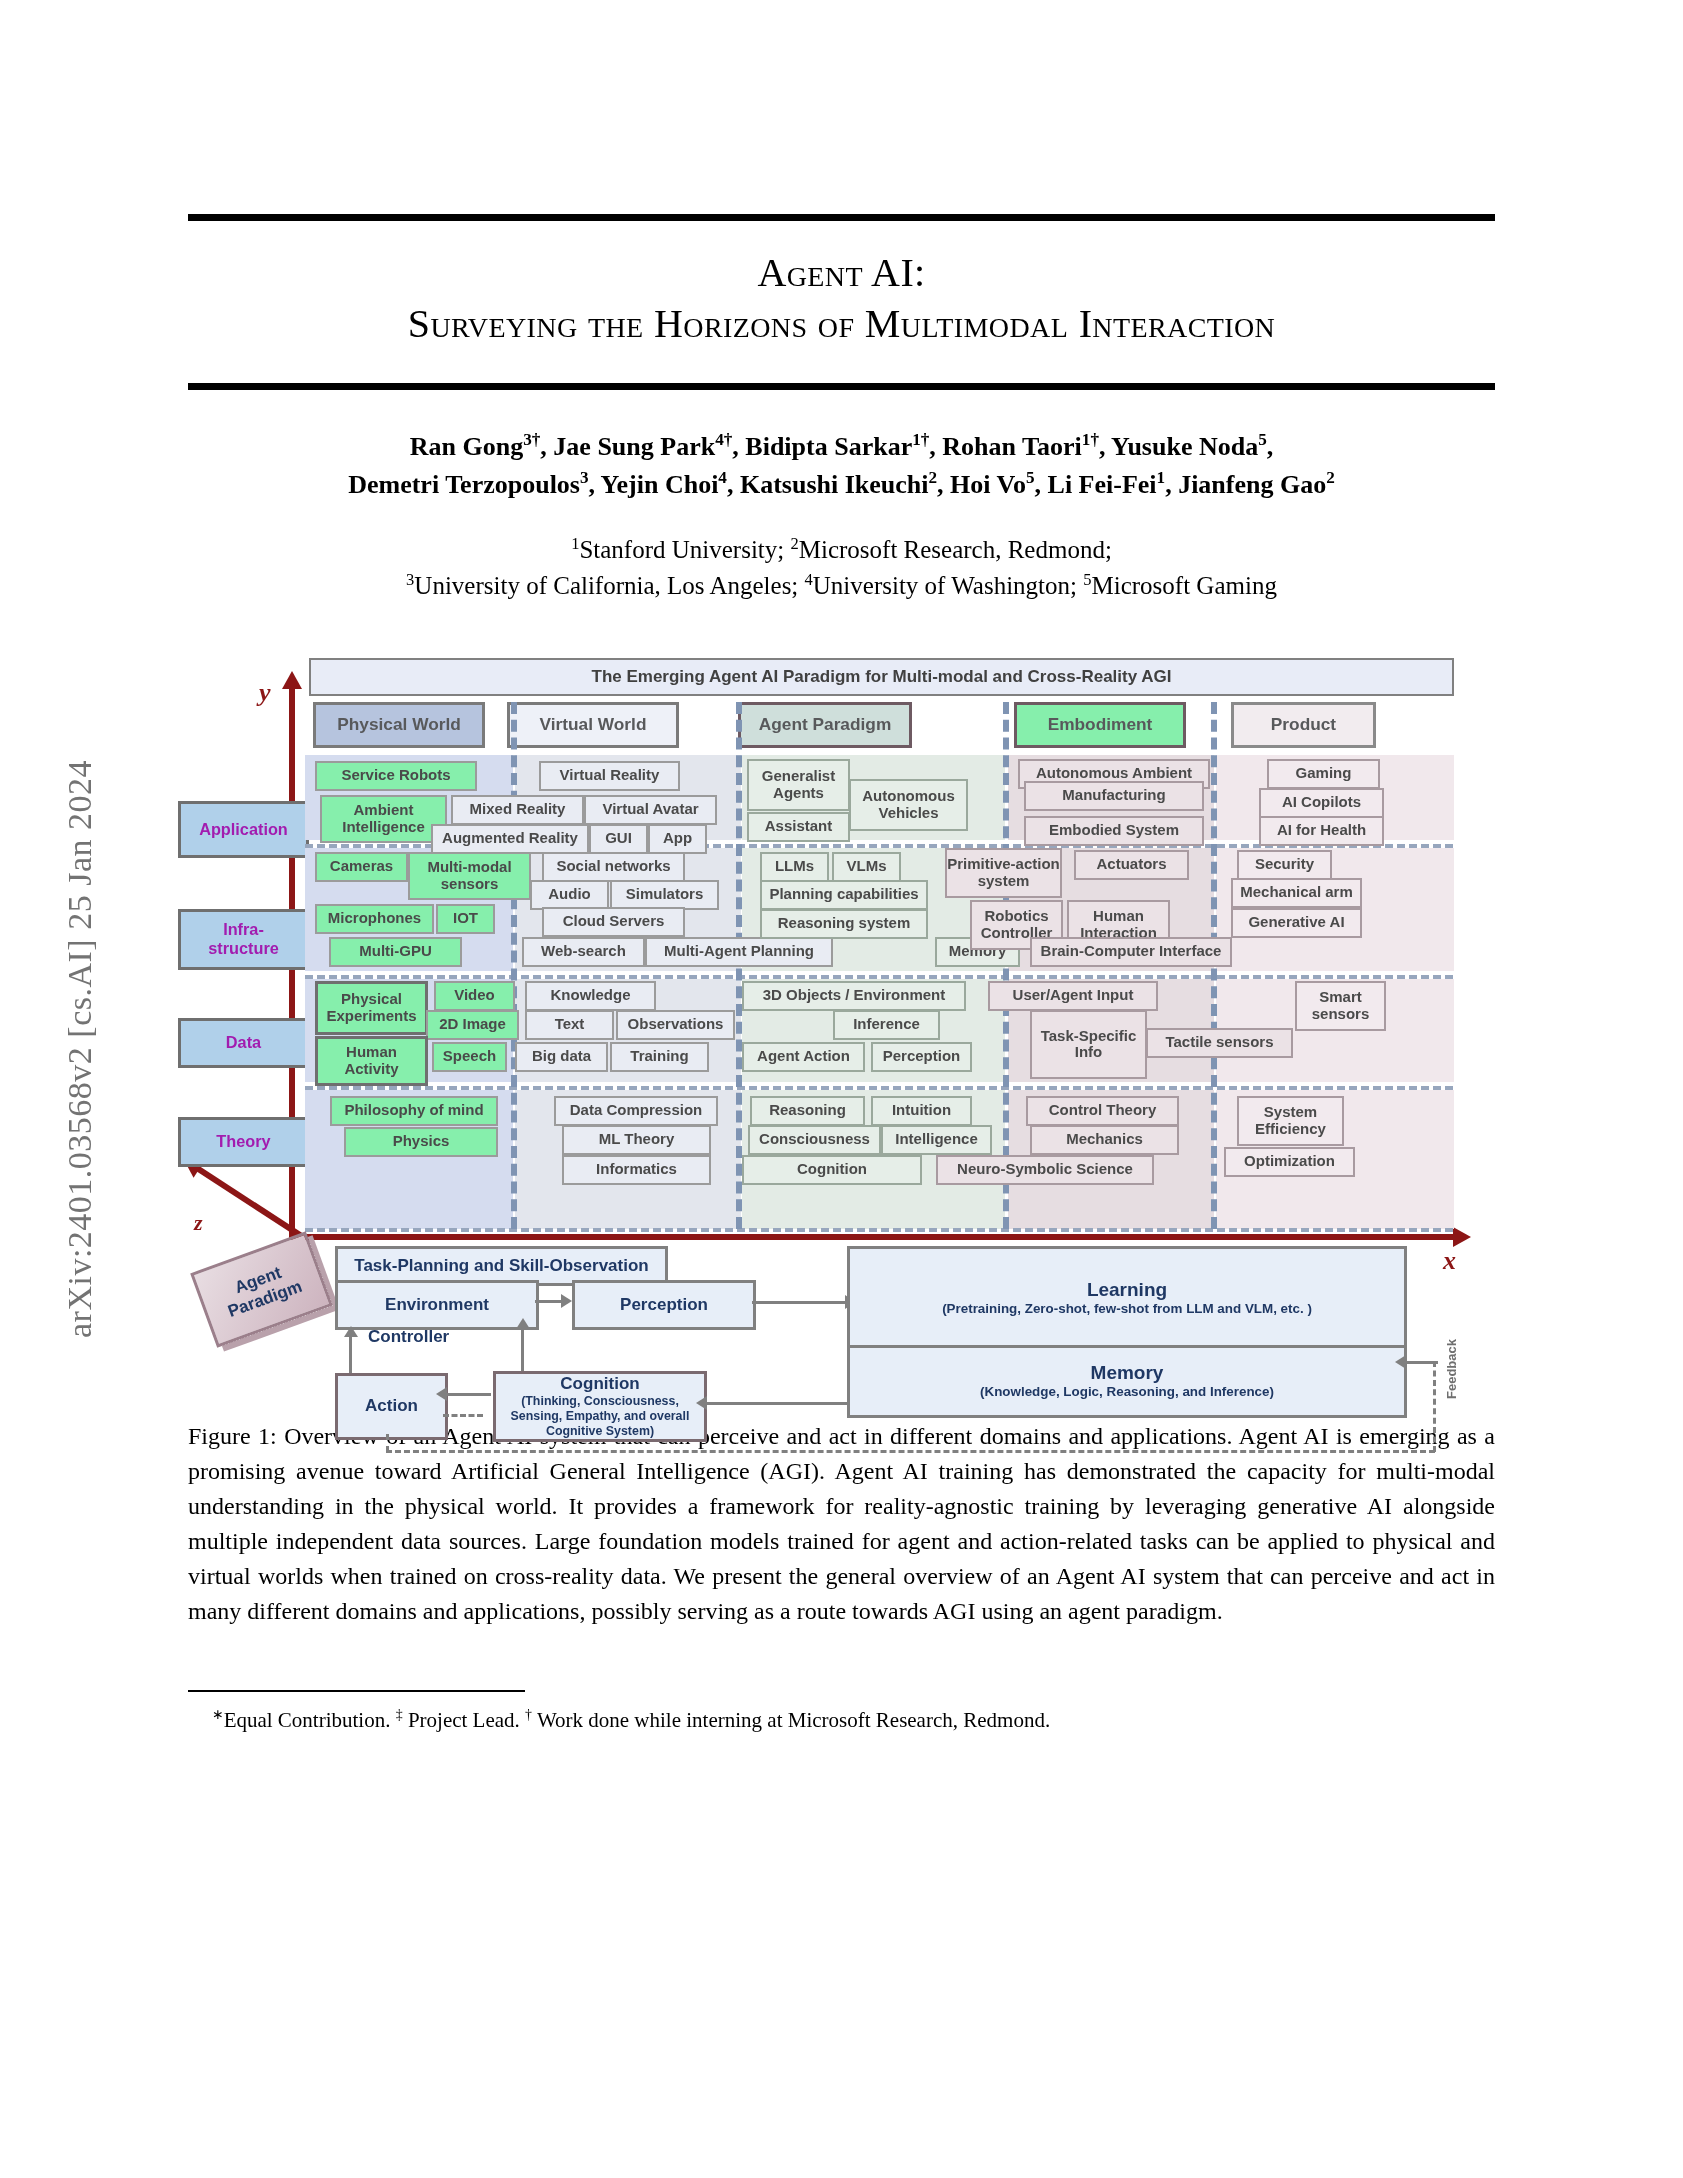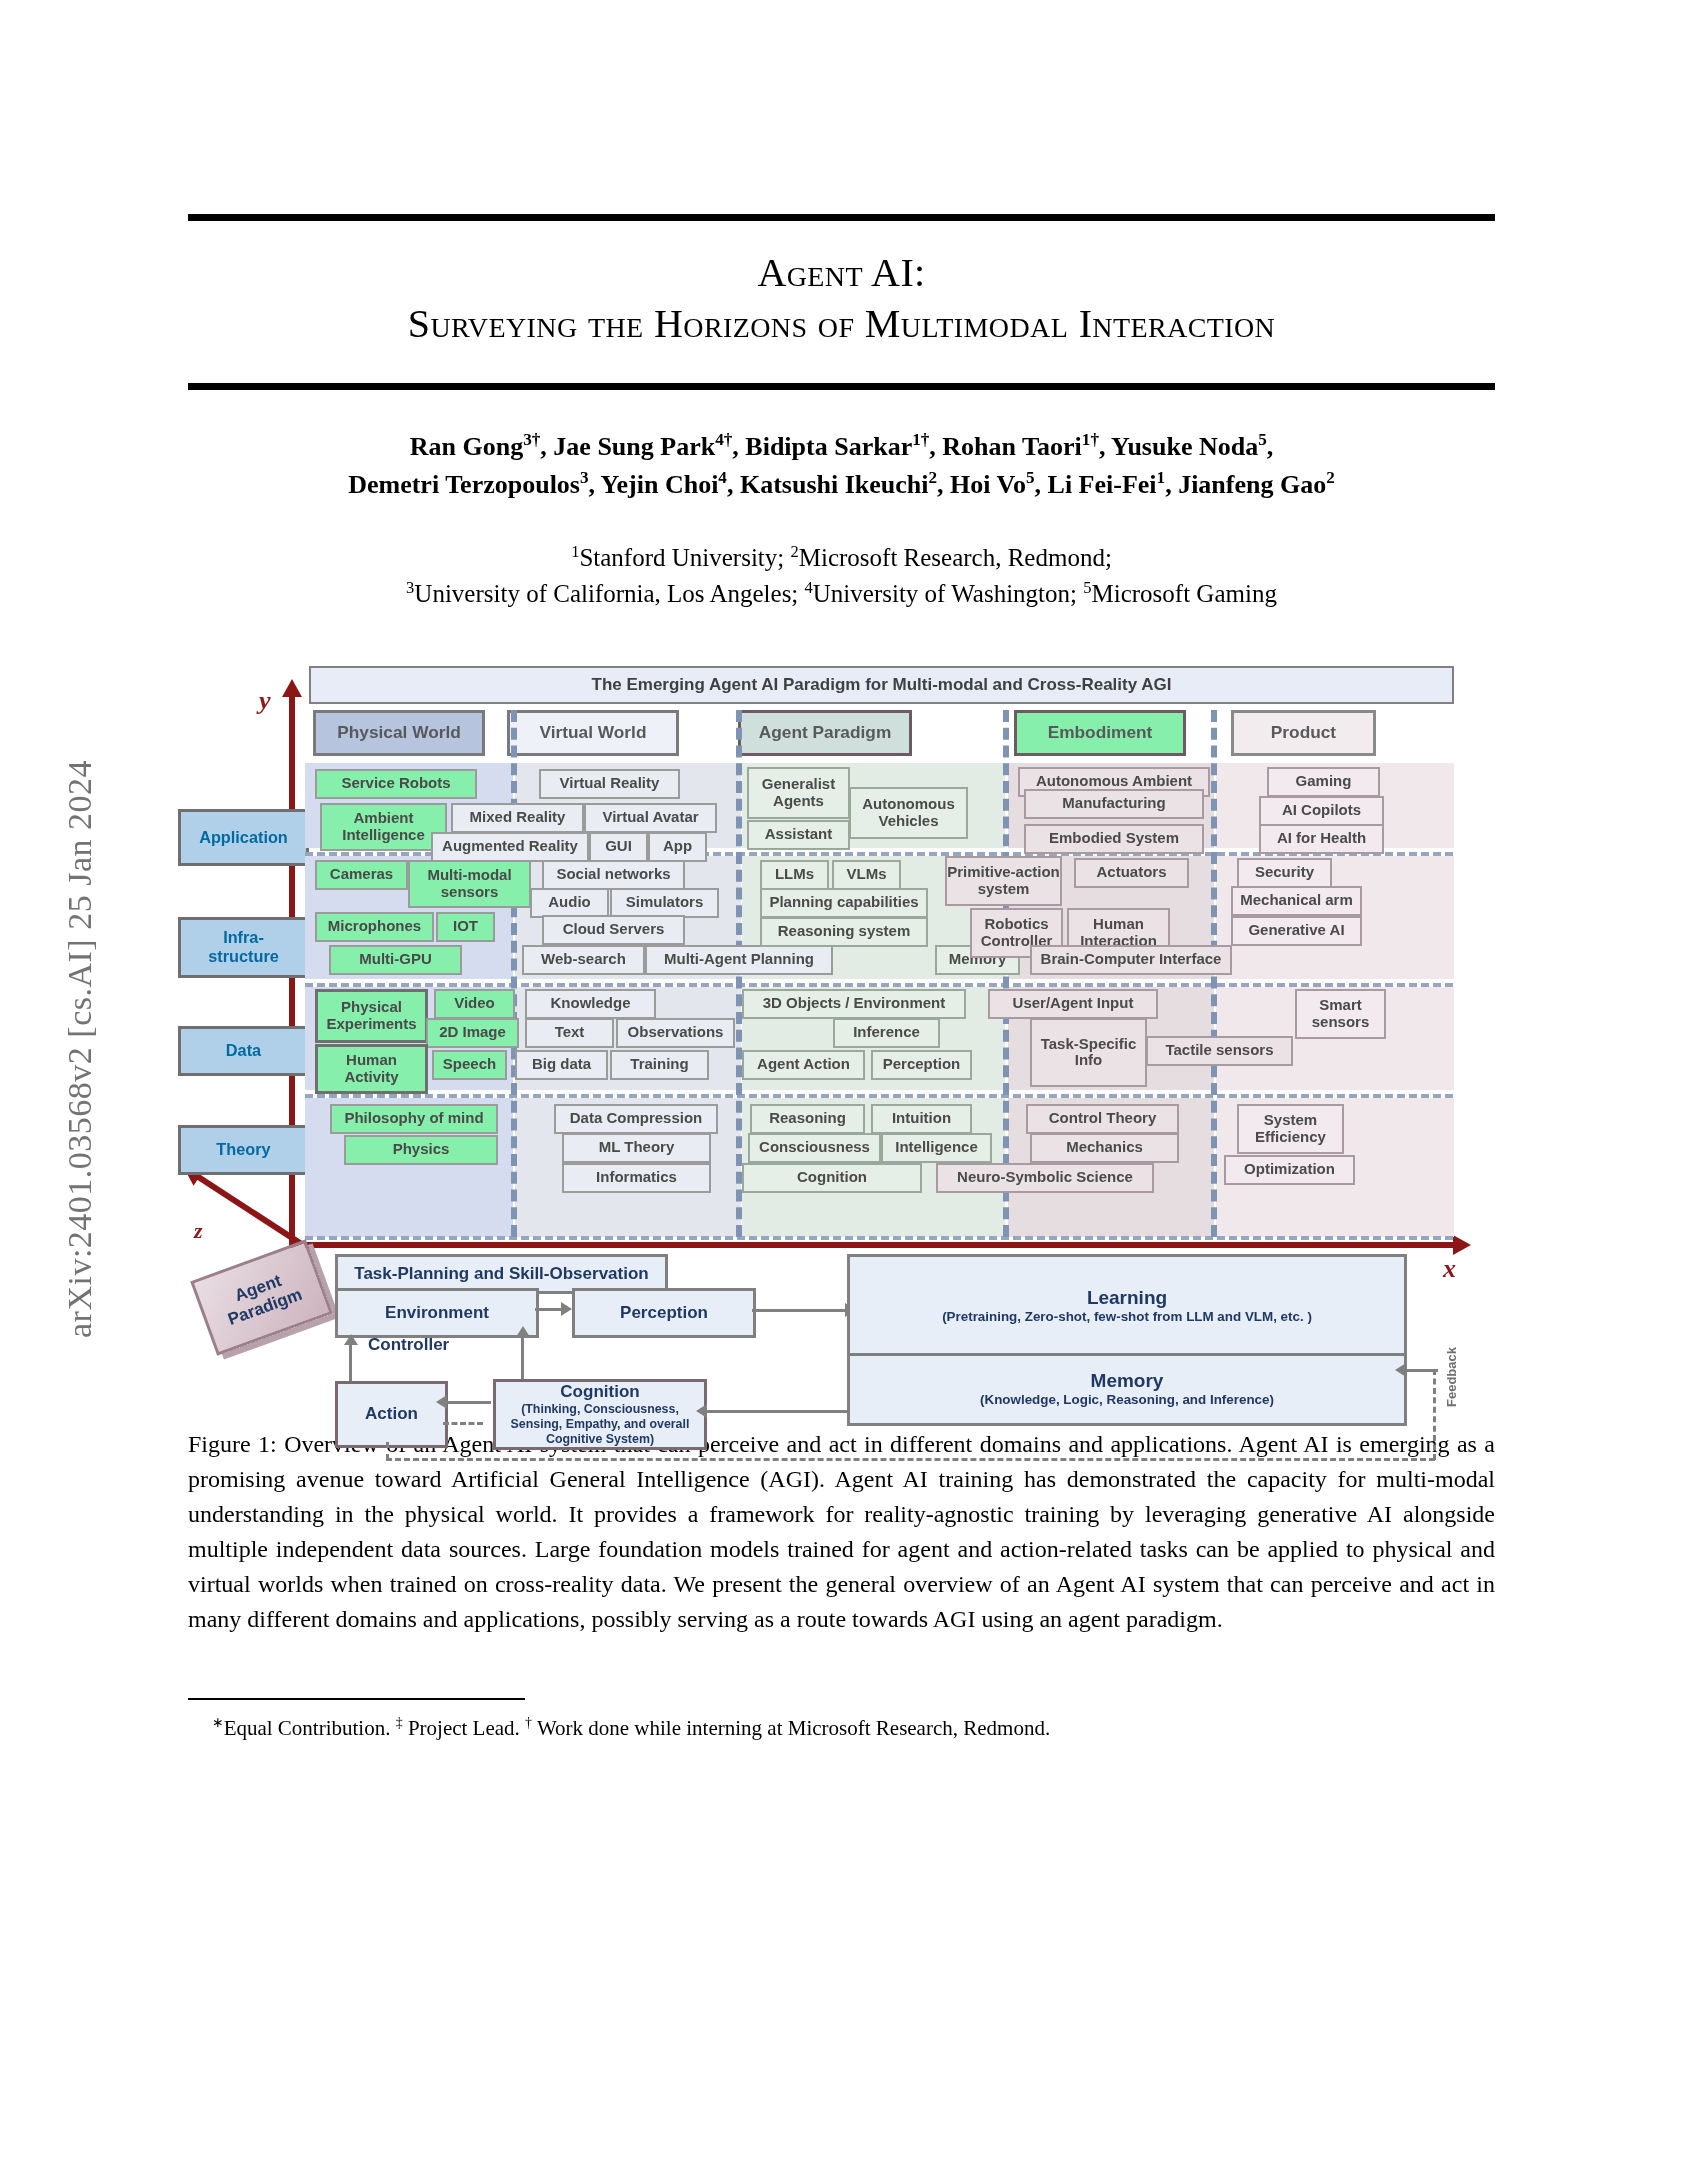--- a/index.html
+++ b/index.html
@@ -16,21 +16,21 @@
 
   .rule{background:#000;height:7px;width:100%;}
   #rule-top{margin-top:214px;}
   #rule-bottom{margin-top:18px;height:7px;}
 
   #title-block{text-align:center;padding:26px 0 16px;}
   .title-line{font-family:"Liberation Serif",serif;font-size:40px;line-height:1.28;letter-spacing:0.4px;}
   .smallcap{font-variant:small-caps;}
 
   #authors{text-align:center;margin-top:38px;font-weight:bold;font-size:26px;line-height:1.42;}
-  #affil{text-align:center;margin-top:36px;font-size:25px;line-height:1.45;}
+  #affil{text-align:center;margin-top:28px;font-size:25px;line-height:1.45;}
   sup{font-size:.66em;vertical-align:super;font-weight:normal;}
   #authors sup{font-weight:bold;}
 
   
   #figure{position:relative;width:1307px;height:733px;margin-top:51px;}
 
   
   #axis-y{position:absolute;left:101px;top:30px;width:6px;height:554px;background:#8c1616;}
   #axis-y:before{content:"";position:absolute;left:-7px;top:-15px;border-left:10px solid transparent;border-right:10px solid transparent;border-bottom:18px solid #8c1616;}
   #axis-x{position:absolute;left:101px;top:578px;width:1166px;height:6px;background:#8c1616;}
@@ -51,21 +51,21 @@
     font-family:"Liberation Sans",sans-serif;font-weight:bold;font-size:17.3px;color:#58595b;}
   #hdr-physical{left:125px;width:166px;background:#b6c4de;}
   #hdr-virtual{left:319px;width:166px;background:#eef1f8;}
   #hdr-agent{left:550px;width:168px;background:#cfdfdb;border-color:#6e5a62;}
   #hdr-embodiment{left:826px;width:166px;background:#86efac;border-color:#6e5a62;}
   #hdr-product{left:1043px;width:139px;background:#f2ecef;border-color:#8a8a8a;}
 
   
   .rowlbl{position:absolute;left:-10px;width:125px;background:#b0d0ea;border:3px solid #6f6f6f;
     display:flex;align-items:center;justify-content:center;text-align:center;
-    font-family:"Liberation Sans",sans-serif;font-weight:bold;font-size:16.3px;color:#0369a1;line-height:1.15;}
+    font-family:"Liberation Sans",sans-serif;font-weight:bold;font-size:16.3px;color:#a21caf;line-height:1.15;}
   #lbl-application{top:145px;height:51px;}
   #lbl-infra{top:253px;height:55px;}
   #lbl-data{top:362px;height:44px;}
   #lbl-theory{top:461px;height:44px;}
 
   
   .band{position:absolute;}
   .bg-phys{background:#d5dcef;}
   .bg-virt{background:#e3e6ed;}
   .bg-agent{background:#e3ebe5;}

